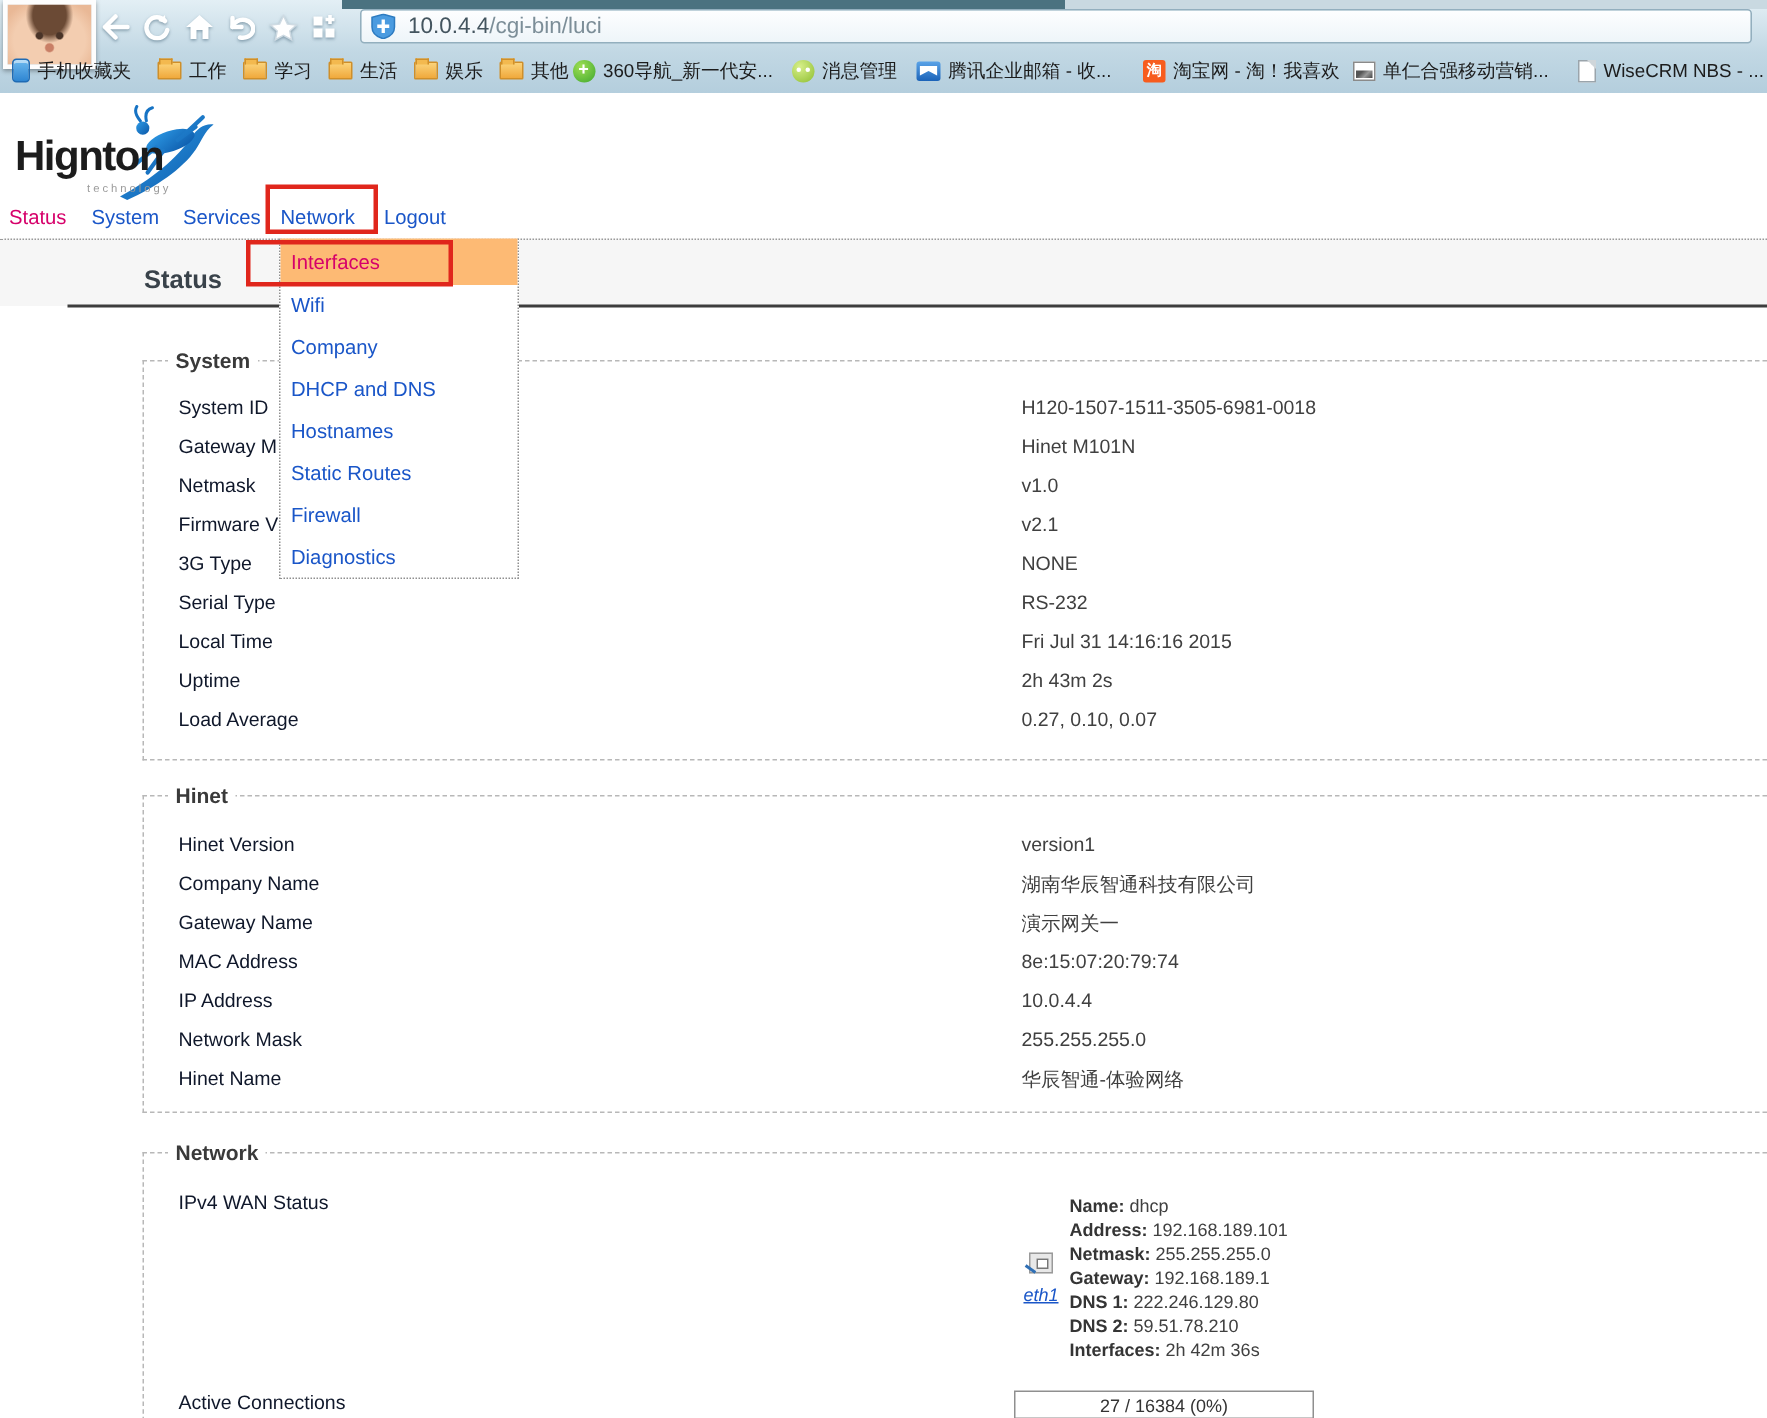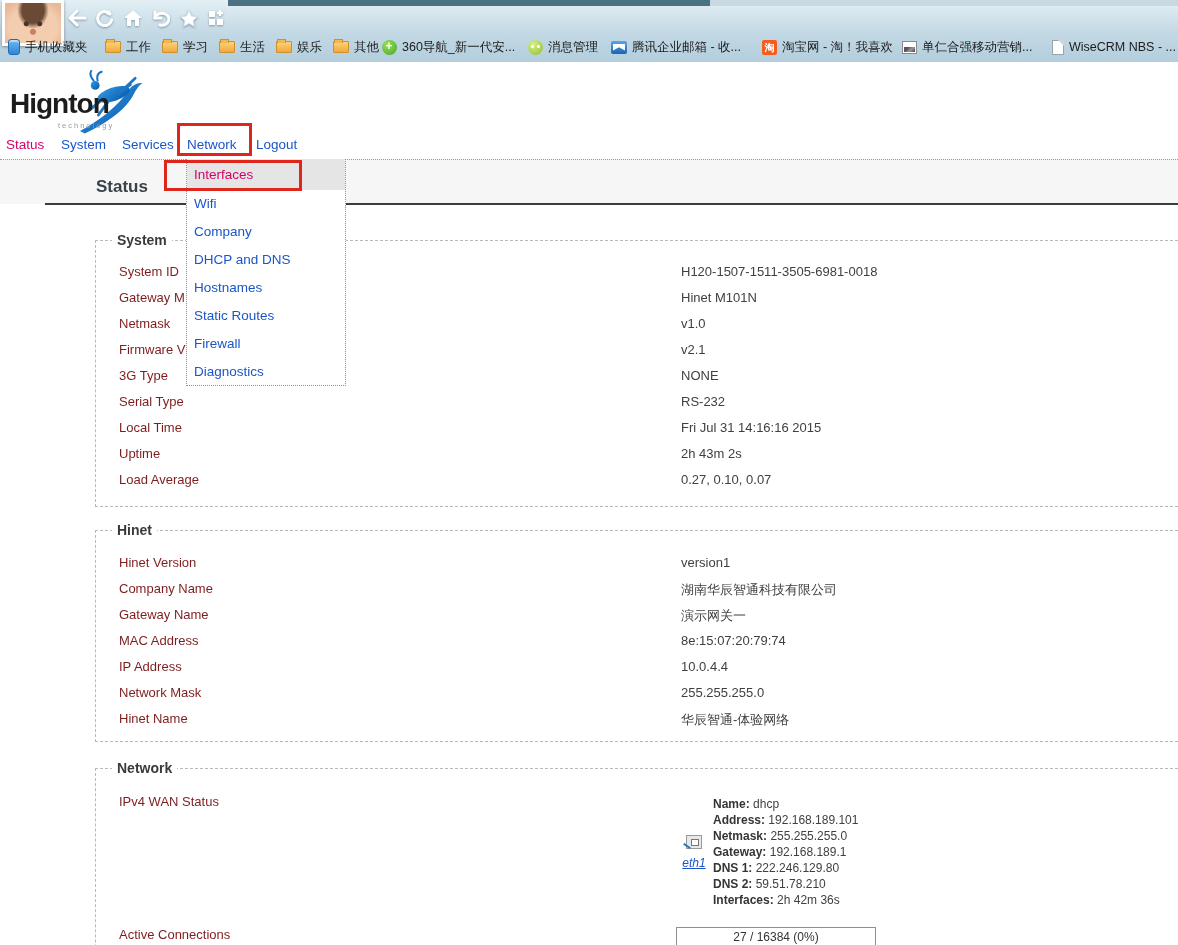--- a/index.html
+++ b/index.html
@@ -62,36 +62,36 @@
   .navlink.active { color:#d6006a; }
 
   .band { position:absolute; left:0; top:159px; width:1178px; height:45px; background:#f6f6f6; border-top:1px dotted #9a9a9a; }
   .titleline { position:absolute; left:45px; right:0; top:203px; border-top:2px solid #3d3d3d; }
   .pagetitle { position:absolute; left:96px; top:177px; font-size:17px; font-weight:bold; color:#39424a; }
 
   
   .dropdown { position:absolute; left:186px; top:159px; width:160px; height:227px; background:#fff;
               border-left:1px dotted #8f8f8f; border-right:1px dotted #8f8f8f; border-bottom:1px dotted #8f8f8f; z-index:5; }
   .ditem { height:28px; line-height:28px; padding-left:7px; font-size:13.5px; color:#1a56c8; cursor:pointer; white-space:nowrap; }
-  .ditem.first { height:31px; line-height:31px; background:#e5e5e5; }
+  .ditem.first { height:31px; line-height:31px; background:#fdba74; }
   .ditem.active { color:#d6006a; }
 
   
   .redbox { position:absolute; border:3px solid #e0261c; z-index:8; pointer-events:none; }
   .rb-network    { left:177px; top:123px; width:75px;  height:33px; }
   .rb-interfaces { left:164px; top:160px; width:138px; height:31px; }
 
   
   .fs { position:absolute; left:95px; right:-10px; border:1px dashed #b8b8b8; }
   .fs-system  { top:240px; height:267px; }
   .fs-hinet   { top:530px; height:212px; }
   .fs-network { top:768px; height:240px; }
   .legend { position:absolute; top:-9px; left:16px; background:#fff; padding:0 5px;
             font-size:14px; font-weight:bold; color:#3a3a3a; }
-  .flabel { position:absolute; left:23px; font-size:13px; color:#7f1d1d; white-space:nowrap; }
+  .flabel { position:absolute; left:23px; font-size:13px; color:#0f172a; white-space:nowrap; }
   .fvalue { position:absolute; left:585px; font-size:13px; color:#404040; white-space:nowrap; }
 
   
   .wan-lines { position:absolute; left:617px; top:27px; font-size:12px; line-height:16px; color:#404040; }
   .wan-lines b { color:#353535; }
   .eth-wrap { position:absolute; left:583px; top:66px; width:30px; text-align:center;font-style:italic; }
   .eth-icon { display:inline-block; width:16px; height:14px; background:#e8e8e8; border:1px solid #9a9a9a; position:relative; }
   .eth-icon:before { content:""; position:absolute; left:4px; top:3px; width:6px; height:5px; background:#fff; border:1px solid #777; }
   .eth-icon:after  { content:""; position:absolute; left:-4px; top:9px; width:8px; height:2px; background:#2f6fb5; transform:rotate(35deg); }
   .eth-link { display:inline-block; margin-top:2px; font-size:12px; color:#1a56c8; text-decoration:underline; cursor:pointer; }
@@ -138,20 +138,27 @@
     <span class="tbtn">
       <svg width="19" height="19" viewBox="0 0 19 19">
           <rect x="2" y="2" width="6" height="6" fill="#ffffff"></rect>
           <rect x="2" y="10" width="6" height="6" fill="#ffffff"></rect>
           <rect x="10" y="10" width="6" height="6" fill="#ffffff"></rect>
           <path d="M13 1 V7 M10 4 H16" stroke="#ffffff" stroke-width="2.4"></path>
         </svg>
     </span>
   </div>
 
+  <div class="addrbar">
+    <svg class="shield" viewBox="0 0 17 17">
+        <path d="M8.5 0.5 L16 2.5 V9 C16 13 12.5 15.7 8.5 16.8 C4.5 15.7 1 13 1 9 V2.5 Z" fill="#4a9be0" stroke="#2d7bc0"></path>
+        <path d="M8.5 4 V13 M4.5 8.5 H12.5" stroke="#ffffff" stroke-width="2.2"></path>
+      </svg>
+    <span><span class="urlhost">10.0.4.4</span><span class="urlpath">/cgi-bin/luci</span></span>
+  </div>
 
   <div class="bookmarks">
     <span class="bm" style="left:8px">
         <span class="bi i-phone"></span>
         <span>手机收藏夹</span>
       </span>
     <span class="bm" style="left:105px">
         <span class="bi i-folder"></span>
         <span>工作</span>
       </span>

